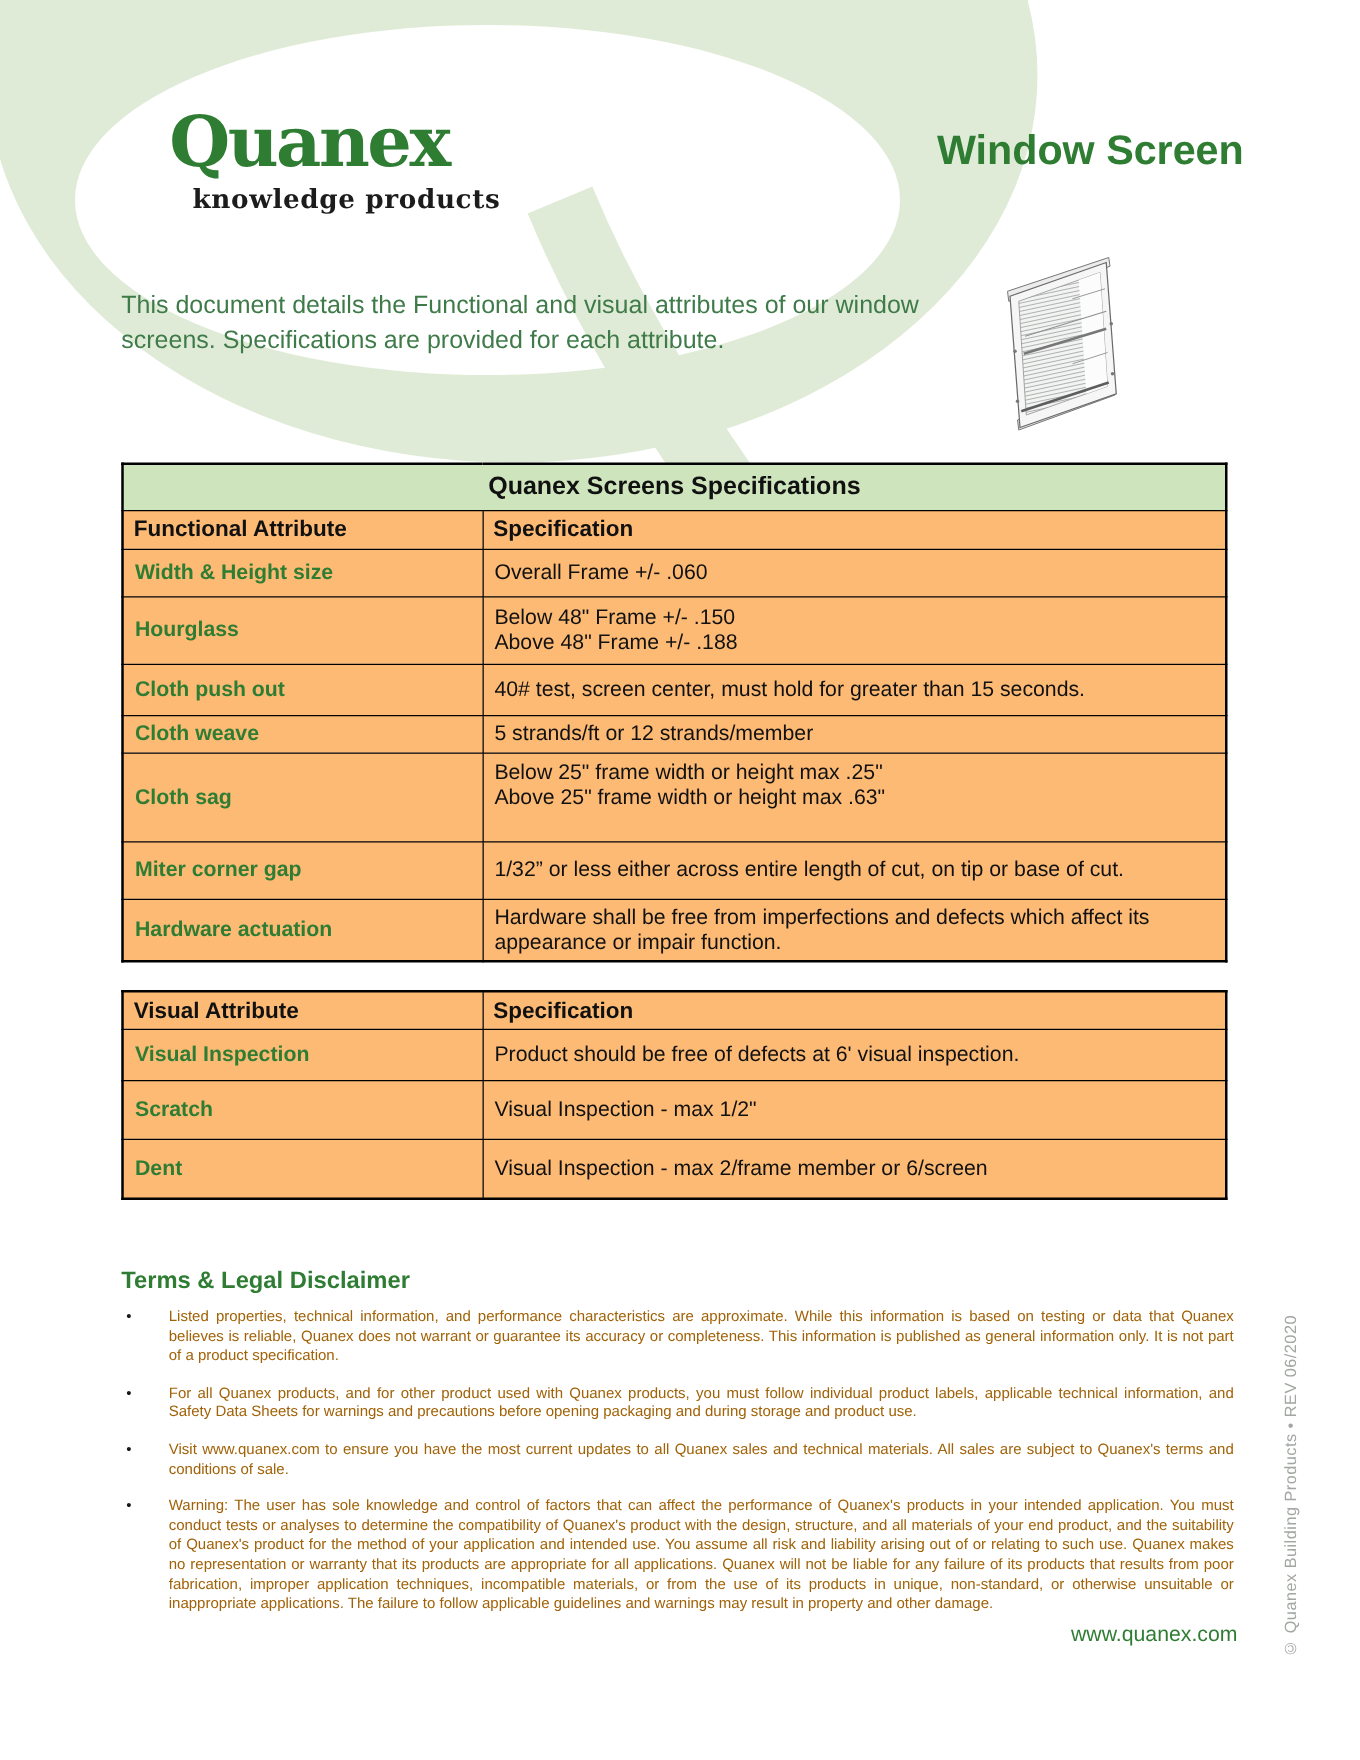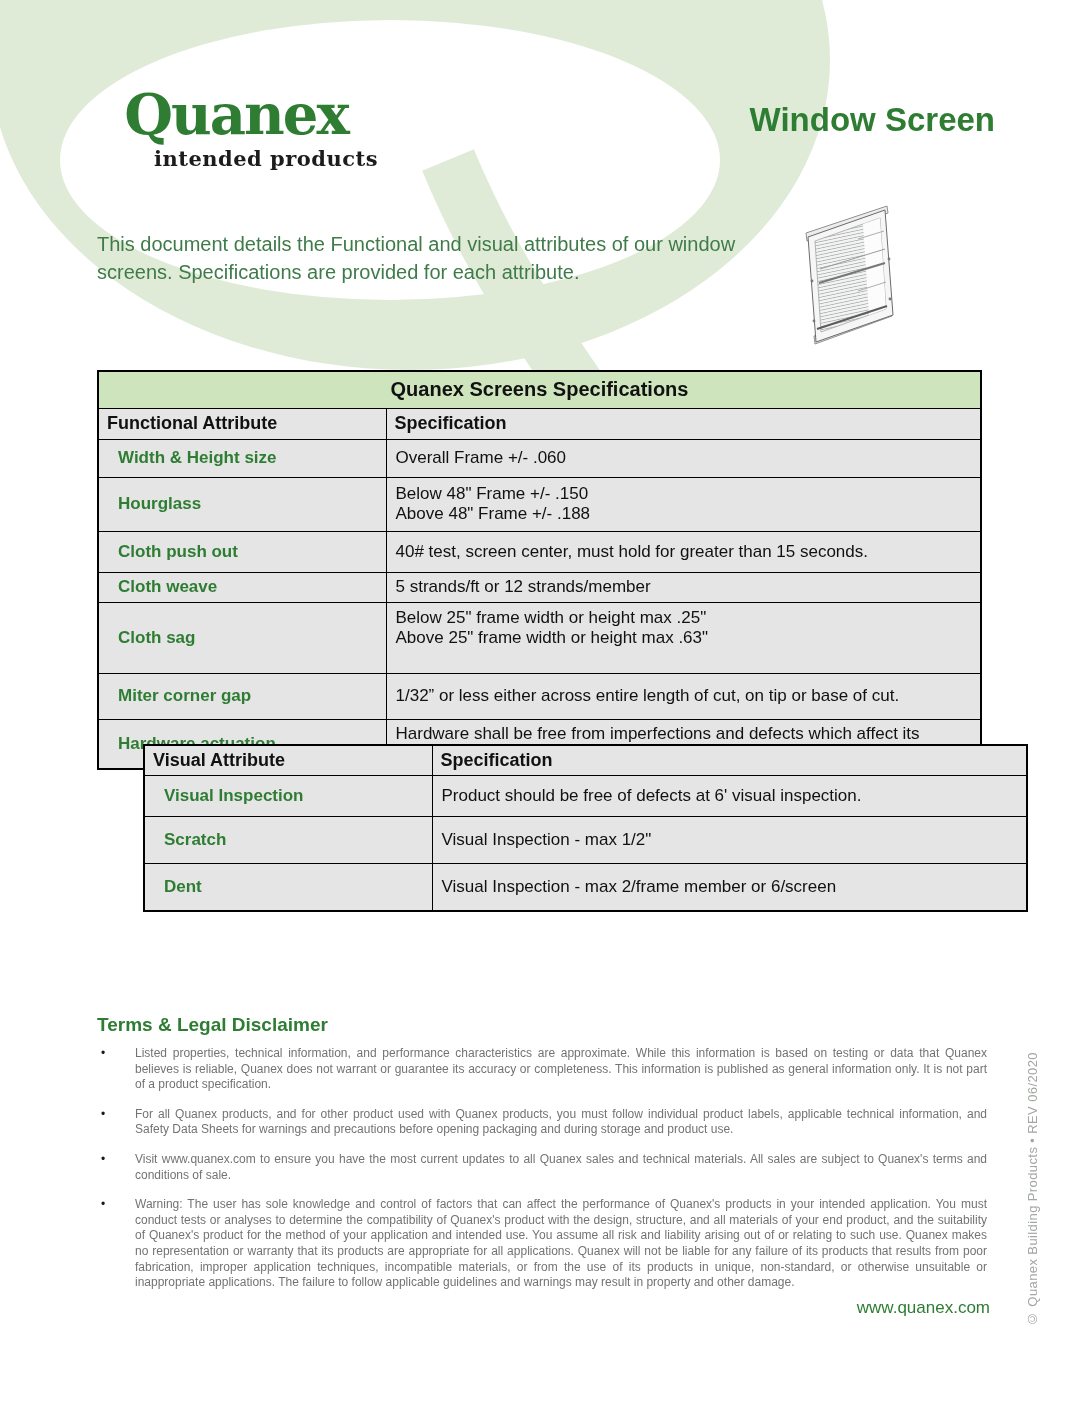--- a/index.html
+++ b/index.html
@@ -33,56 +33,56 @@
   .intro{
     position:absolute;left:97px;top:230px;width:645px;margin:0;
     font-size:20px;line-height:1.42;color:var(--intro-green);
   }
   .screen-illo{position:absolute;left:800px;top:203px;}
   
   table.spec-table{
     position:absolute;left:97px;width:885px;border-collapse:collapse;table-layout:fixed;
     border:2.5px solid #000;font-size:17px;background:transparent;
   }
-  .t1{top:370px;} .t2{top:744px;margin-left:46px;}
-  .spec-table td{border:1.6px solid #000;padding:2px 8px;vertical-align:middle;background:#e5e5e5;}
+  .t1{top:370px;} .t2{top:792px;}
+  .spec-table td{border:1.6px solid #000;padding:2px 8px;vertical-align:middle;background:#fdba74;}
   .title-row td{
     background:var(--hdr-bg);text-align:center;font-weight:bold;font-size:20px;
   }
   .head-row td{font-weight:bold;font-size:18px;}
-  td.attr{font-weight:bold;color:var(--green);padding-left:19px;}
+  td.attr{font-weight:bold;color:var(--green);padding-left:9px;}
   td.spec{white-space:pre-line;padding-left:9px;}
   td.vtop{vertical-align:top;padding-top:5px;}
   col.c1{width:288px;}
   
   .disclaimer{position:absolute;left:97px;top:1014px;width:890px;}
   .disclaimer h3{margin:0 0 10px 0;font-size:19px;color:var(--green);}
   .bullet{display:flex;margin-bottom:14px;}
   .bullet::before{content:"\2022";flex:0 0 34px;padding-left:4px;font-size:12px;line-height:1.3;color:#191919;}
-  .bullet p{margin:0;font-size:12px;line-height:1.3;text-align:justify;color:#737373;}
+  .bullet p{margin:0;font-size:12px;line-height:1.3;text-align:justify;color:#a16207;}
   
   .website{position:absolute;right:98px;top:1286px;font-size:17px;color:var(--green);text-decoration:none;margin-top:12px;}
   .side-note{
     position:absolute;right:48px;bottom:82px;
     writing-mode:vertical-rl;transform:rotate(180deg);
     font-size:13px;letter-spacing:.4px;color:var(--side-gray);white-space:nowrap;
   }
 </style>
 </head>
 <body>
 
 <svg class="watermark" width="850" height="435" viewBox="0 0 850 435" aria-hidden="true">
   <path fill-rule="evenodd" fill="#e0ebd7" d="M410,60 m-420,0 a420,310 0 1,0 840,0 a420,310 0 1,0 -840,0 Z
            M390,160 m-330,0 a330,140 0 1,0 660,0 a330,140 0 1,0 -660,0 Z"></path>
   <path d="M448,160 C482,242 522,308 590,405" stroke="#e0ebd7" stroke-width="56" fill="none"></path>
 </svg>
 
 <div class="logo">
   <div class="logo-word">Quanex</div>
-  <div class="logo-tag">intended products</div>
+  <div class="logo-tag">knowledge products</div>
 </div>
 
 <div class="doc-title">
   <div>Window Screen</div>
 </div>
 
 <p class="intro">This document details the Functional and visual attributes of our window screens. Specifications are provided for each attribute.</p>
 
 <svg class="screen-illo" width="112" height="152" viewBox="0 0 112 152" aria-hidden="true">
   <defs>

